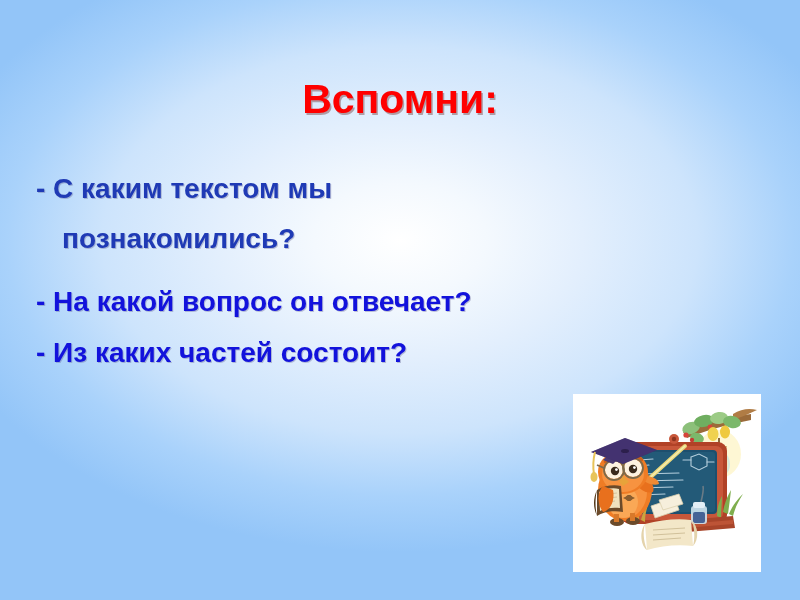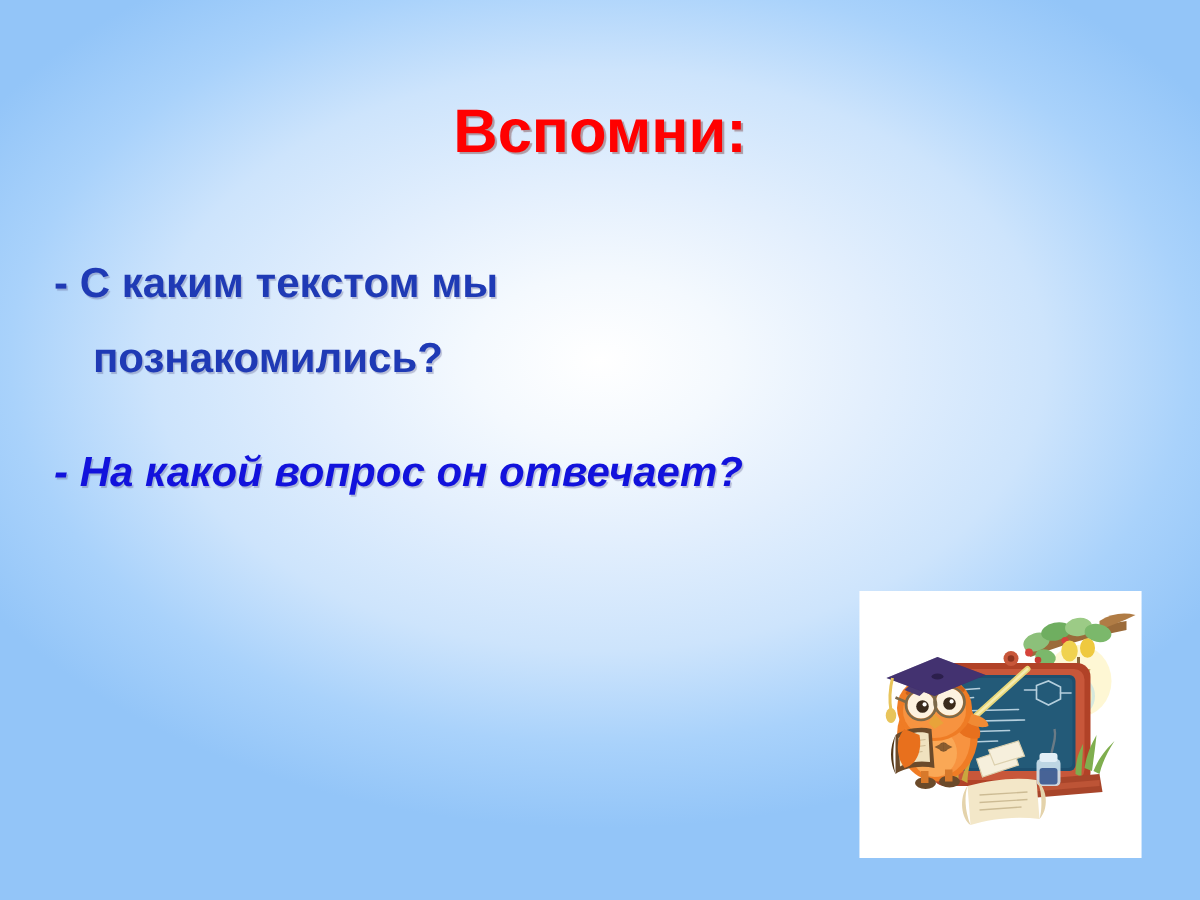--- a/index.html
+++ b/index.html
@@ -24,21 +24,21 @@
         #cde4fc 62%,
         #a9d2fb 82%,
         #93c5f8 100%);
     overflow: hidden;
   }
 
   
   .title {
     position: absolute;
     left: 0;
-    top: 64px;
+    top: 76px;
     width: 800px;
     text-align: center;
     font-size: 41px;
     font-weight: bold;
     color: #ff0000;
     letter-spacing: 0px;
     text-shadow: 1.5px 1.5px 0.5px rgba(120, 60, 60, 0.45);
     white-space: nowrap;
   }
 
@@ -62,21 +62,21 @@
   .bullet-line.l1-cont {
     color: #1f3ab5;
     text-shadow: 1px 1px 0.5px rgba(90, 90, 140, 0.35);
     padding-left: 26px;
   }
   .bullet-line.l2,
   .bullet-line.l3 {
     color: #1212dc;
     text-shadow: 1px 1px 0.5px rgba(90, 90, 140, 0.35);
   }
-  .bullet-line.l2 { margin-top: 26px; font-style: italic; }
+  .bullet-line.l2 { margin-top: 13px; }
   .bullet-line.l3 { margin-top: 1px; }
 
   
   .illustration {
     position: absolute;
     left: 573px;
     top: 394px;
     width: 188px;
     height: 178px;
     background: #ffffff;
@@ -96,20 +96,21 @@
   <div class="title">Вспомни:</div>
 
   <div class="body-block">
 
     <div class="bullet-line l1">- С каким текстом мы</div>
 
     <div class="bullet-line l1-cont">познакомились?</div>
 
     <div class="bullet-line l2">- На какой вопрос он отвечает?</div>
 
+    <div class="bullet-line l3">- Из каких частей состоит?</div>
 
   </div>
 
   <div class="illustration">
     <svg viewBox="0 0 188 178" xmlns="http://www.w3.org/2000/svg">
       <rect x="0" y="0" width="188" height="178" fill="#ffffff"></rect>
 
       <ellipse cx="146" cy="60" rx="22" ry="24" fill="#fdf4c6" opacity="0.75"></ellipse>
 
       <path d="M110 38 C128 30 150 24 178 20 L178 26 C152 31 132 37 114 44 Z" fill="#9b6b3a"></path>

